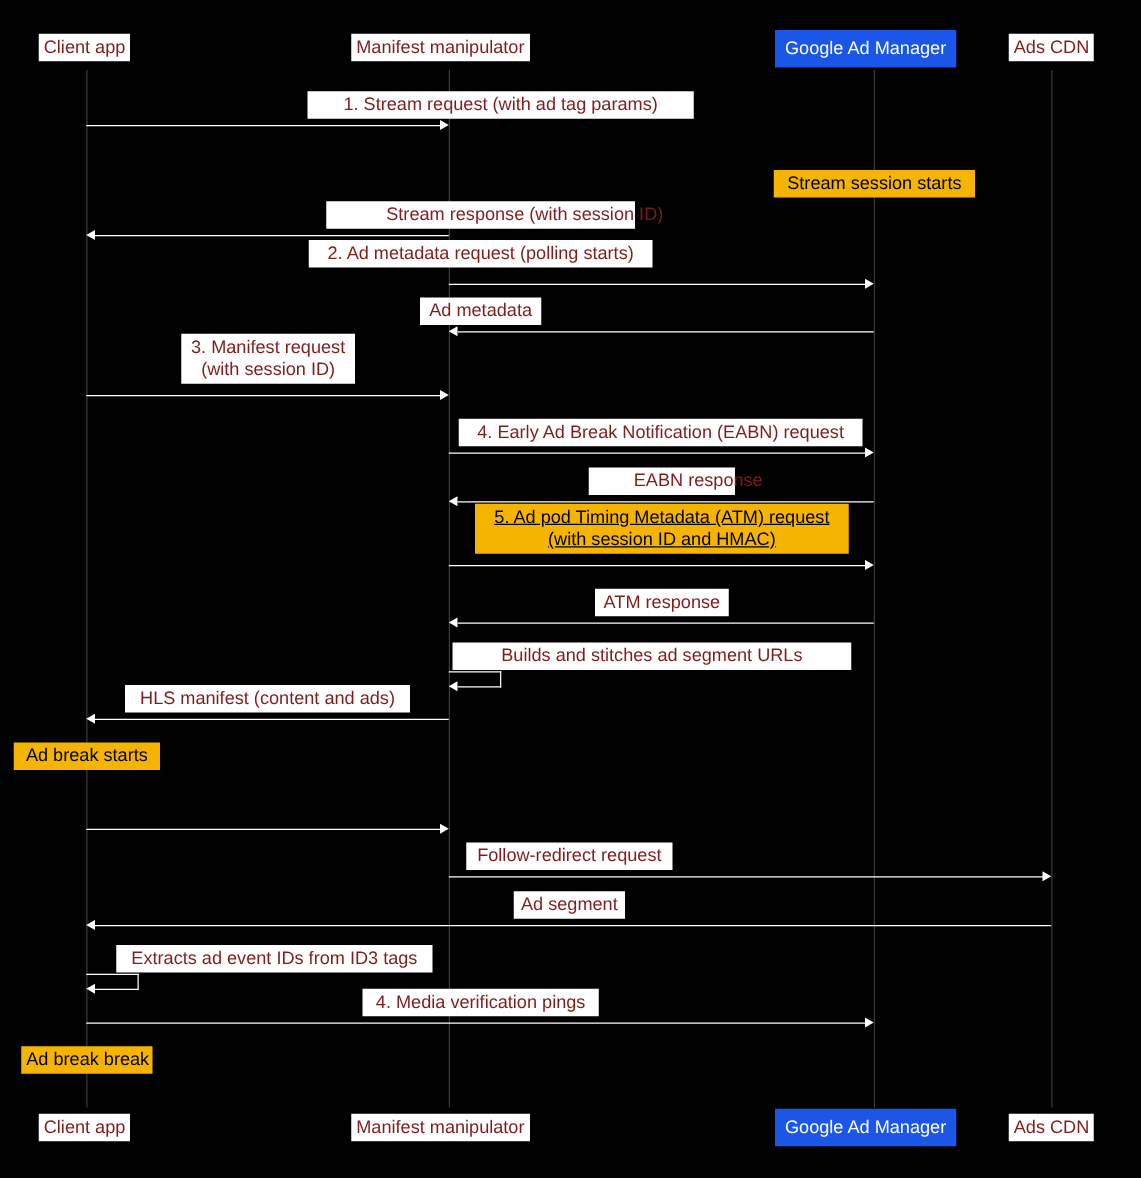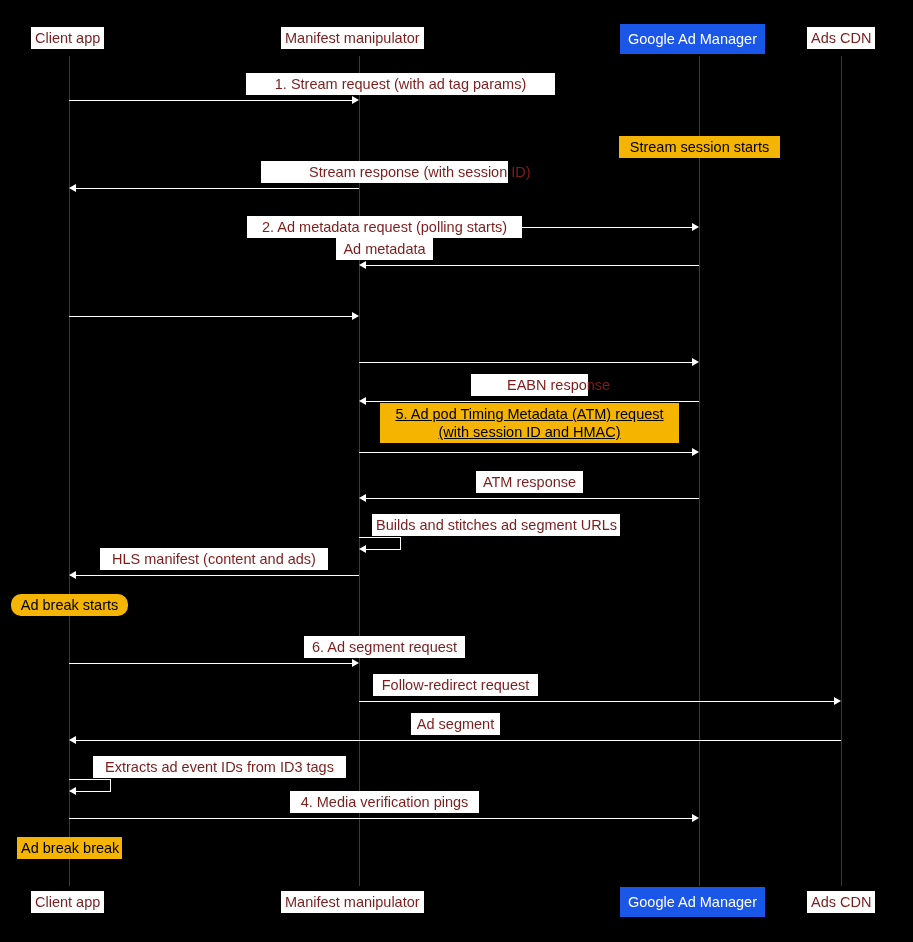--- a/index.html
+++ b/index.html
@@ -96,60 +96,62 @@
   <div class="node white" style="left:246px; top:73px; width:309px;"><span>1. Stream request (with ad tag params)</span></div>
 
   <div class="node amber" style="left:619px; top:120px; width:161px;margin-top:16px;"><span>Stream session starts</span></div>
 
   <div class="arrow h" style="left:76px; top:188px; width:283px;"></div>
   <div class="arrowhead left" style="left:69px; top:184px;"></div>
   <div class="node white" style="left:261px; top:161px; width:247px;padding-left:48px;"><span>Stream response (with session ID)</span></div>
 
   <div class="arrow h" style="left:359px; top:227px; width:334px;"></div>
   <div class="arrowhead right" style="left:692px; top:223px;"></div>
-  <div class="node white" style="left:247px; top:216px; width:275px;"><span>2. Ad metadata request (polling starts)</span></div>
+  <div class="node white" style="left:247px; top:192px; width:275px;"><span>2. Ad metadata request (polling starts)</span></div>
 
   <div class="arrow h" style="left:366px; top:265px; width:333px;"></div>
   <div class="arrowhead left" style="left:359px; top:261px;"></div>
   <div class="node white" style="left:336px; top:238px; width:97px;"><span>Ad metadata</span></div>
 
   <div class="arrow h" style="left:69px; top:316px; width:284px;"></div>
   <div class="arrowhead right" style="left:352px; top:312px;"></div>
+  <div class="node white" style="left:145px; top:267px; width:139px;"><span>3. Manifest request
+(with session ID)</span></div>
 
   <div class="arrow h" style="left:359px; top:362px; width:334px;"></div>
   <div class="arrowhead right" style="left:692px; top:358px;"></div>
+  <div class="node white" style="left:367px; top:335px; width:323px;"><span>4. Early Ad Break Notification (EABN) request</span></div>
 
   <div class="arrow h" style="left:366px; top:401px; width:333px;"></div>
   <div class="arrowhead left" style="left:359px; top:397px;"></div>
   <div class="node white" style="left:471px; top:374px; width:117px;padding-left:36px;"><span>EABN response</span></div>
 
   <div class="arrow h" style="left:359px; top:452px; width:334px;"></div>
   <div class="arrowhead right" style="left:692px; top:448px;"></div>
   <div class="node amber" style="left:380px; top:403px; width:299px;text-decoration:underline;"><span>5. Ad pod Timing Metadata (ATM) request
 (with session ID and HMAC)</span></div>
 
   <div class="arrow h" style="left:366px; top:498px; width:333px;"></div>
   <div class="arrowhead left" style="left:359px; top:494px;"></div>
   <div class="node white" style="left:476px; top:471px; width:107px;"><span>ATM response</span></div>
 
   <div class="arrow h" style="left:359px; top:537px; width:42px;"></div>
   <div class="arrow v" style="left:400px; top:537px; height:13px;"></div>
   <div class="arrow h" style="left:366px; top:549px; width:35px;"></div>
   <div class="arrowhead left" style="left:359px; top:545px;"></div>
-  <div class="node white" style="left:372px; top:514px; width:248px;"><span>Builds and stitches ad segment URLs</span></div>
+  <div class="node white" style="left:362px; top:514px; width:319px;"><span>Builds and stitches ad segment URLs</span></div>
 
   <div class="arrow h" style="left:76px; top:575px; width:283px;"></div>
   <div class="arrowhead left" style="left:69px; top:571px;"></div>
   <div class="node white" style="left:100px; top:548px; width:228px;"><span>HLS manifest (content and ads)</span></div>
 
-  <div class="node amber" style="left:11px; top:594px; width:117px;border-radius:10px;"><span>Ad break starts</span></div>
+  <div class="node amber" style="left:11px; top:594px; width:117px;"><span>Ad break starts</span></div>
 
   <div class="arrow h" style="left:69px; top:663px; width:284px;"></div>
   <div class="arrowhead right" style="left:352px; top:659px;"></div>
-  <div class="node white" style="left:304px; top:636px; width:161px;"><span>6. Ad segment request</span></div>
 
   <div class="arrow h" style="left:359px; top:701px; width:476px;"></div>
   <div class="arrowhead right" style="left:834px; top:697px;"></div>
   <div class="node white" style="left:373px; top:674px; width:165px;"><span>Follow-redirect request</span></div>
 
   <div class="arrow h" style="left:76px; top:740px; width:765px;"></div>
   <div class="arrowhead left" style="left:69px; top:736px;"></div>
   <div class="node white" style="left:411px; top:713px; width:89px;"><span>Ad segment</span></div>
 
   <div class="arrow h" style="left:69px; top:779px; width:42px;"></div>

